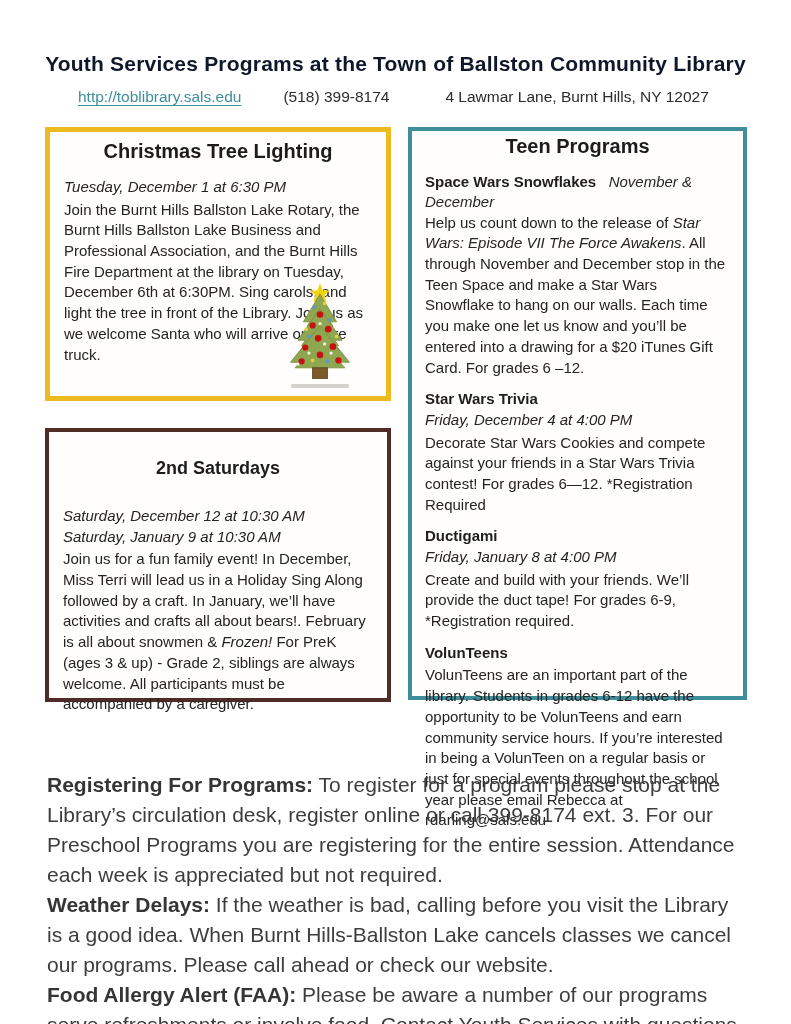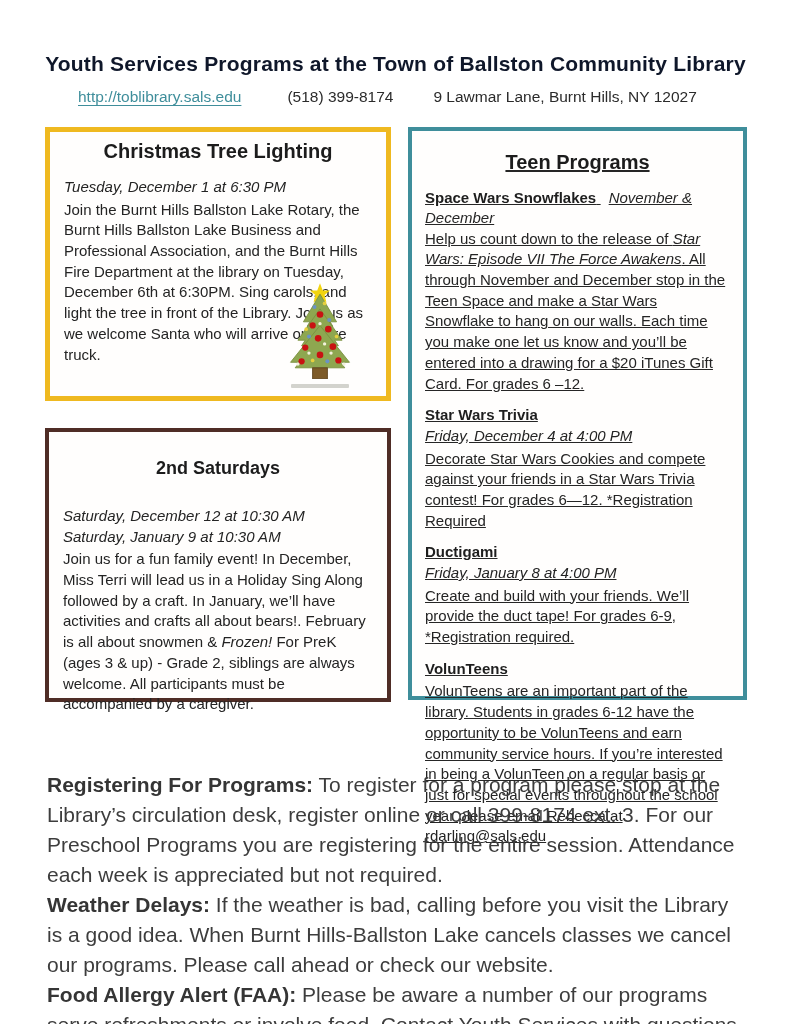--- a/index.html
+++ b/index.html
@@ -16,47 +16,46 @@
   
   .doc-title {
     position: absolute; top: 52px; left: 0; right: 0;
     text-align: center;
     font-size: 21px; font-weight: bold; color: #0f172a;
     letter-spacing: 0.2px;
   }
   .contact-row {
     position: absolute; top: 88px; left: 78px; right: 40px;
     display: flex; align-items: baseline;
-    font-size: 15.5px; color: #2b2b2b;
+    font-size: 15.5px; color: #2b2b2b; gap: 16px;
   }
   .contact-link {
     color: #3f8e9b; text-decoration: underline;
     text-underline-offset: 3px; cursor: pointer;
     padding-right: 14px;
   }
-  .contact-phone { margin-left: 32px; }
+  .contact-phone { margin-left: 12px; }
   .contact-address { margin-left: 40px; }
 
   
   .event-box { position: absolute; background: #fffefd; }
   .box-christmas {
     left: 45px; top: 127px; width: 346px; height: 274px;
     border: 5px solid #efb920;
     padding: 8px 14px 6px 14px;
   }
   .box-saturdays {
     left: 45px; top: 428px; width: 346px; height: 274px;
     border: 4px solid #4f2d26;
     padding: 26px 14px 6px 14px;
   }
   .box-teen {
     left: 408px; top: 127px; width: 339px; height: 573px;
     border: 4px solid #3f8e9b;
-    padding: 20px 13px 6px 13px;
-    text-decoration: underline;
+    padding: 4px 13px 6px 13px;
   }
   .box-heading {
     text-align: center; font-weight: bold; font-size: 20px;
     color: #1c1c1c; margin-bottom: 14px;
   }
   .box-saturdays .box-heading { font-size: 18px; margin-bottom: 27px; }
   .event-date {
     font-style: italic; font-size: 15px; line-height: 1.38; color: #242424;
   }
   .event-body {
@@ -92,21 +91,21 @@
 </style>
 </head>
 <body>
 
 <div class="page">
 
   <h1 class="doc-title">Youth Services Programs at the Town of Ballston Community Library</h1>
   <div class="contact-row">
     <a class="contact-link">http://toblibrary.sals.edu</a>
     <span class="contact-phone">(518) 399-8174</span>
-    <span class="contact-address">9 Lawmar Lane, Burnt Hills, NY 12027</span>
+    <span class="contact-address">4 Lawmar Lane, Burnt Hills, NY 12027</span>
   </div>
 
   <div class="event-box box-christmas">
     <div class="box-heading">Christmas Tree Lighting</div>
     <div class="event-date">Tuesday, December 1 at 6:30 PM</div>
     <div class="event-body">Join the Burnt Hills Ballston Lake Rotary, the Burnt Hills Ballston Lake Business and Professional Association, and the Burnt Hills Fire Department at the library on Tuesday, December 6th at 6:30PM.  Sing carols, and light the tree in front of the Library. Join us as we welcome Santa who will arrive on a fire truck.</div>
     <div class="tree-wrap">
       <svg width="92" height="96" viewBox="0 0 100 104">
 
         <polygon points="50,0 53,8 61,8 55,13 57,21 50,16 43,21 45,13 39,8 47,8" fill="#f2d410"></polygon>

